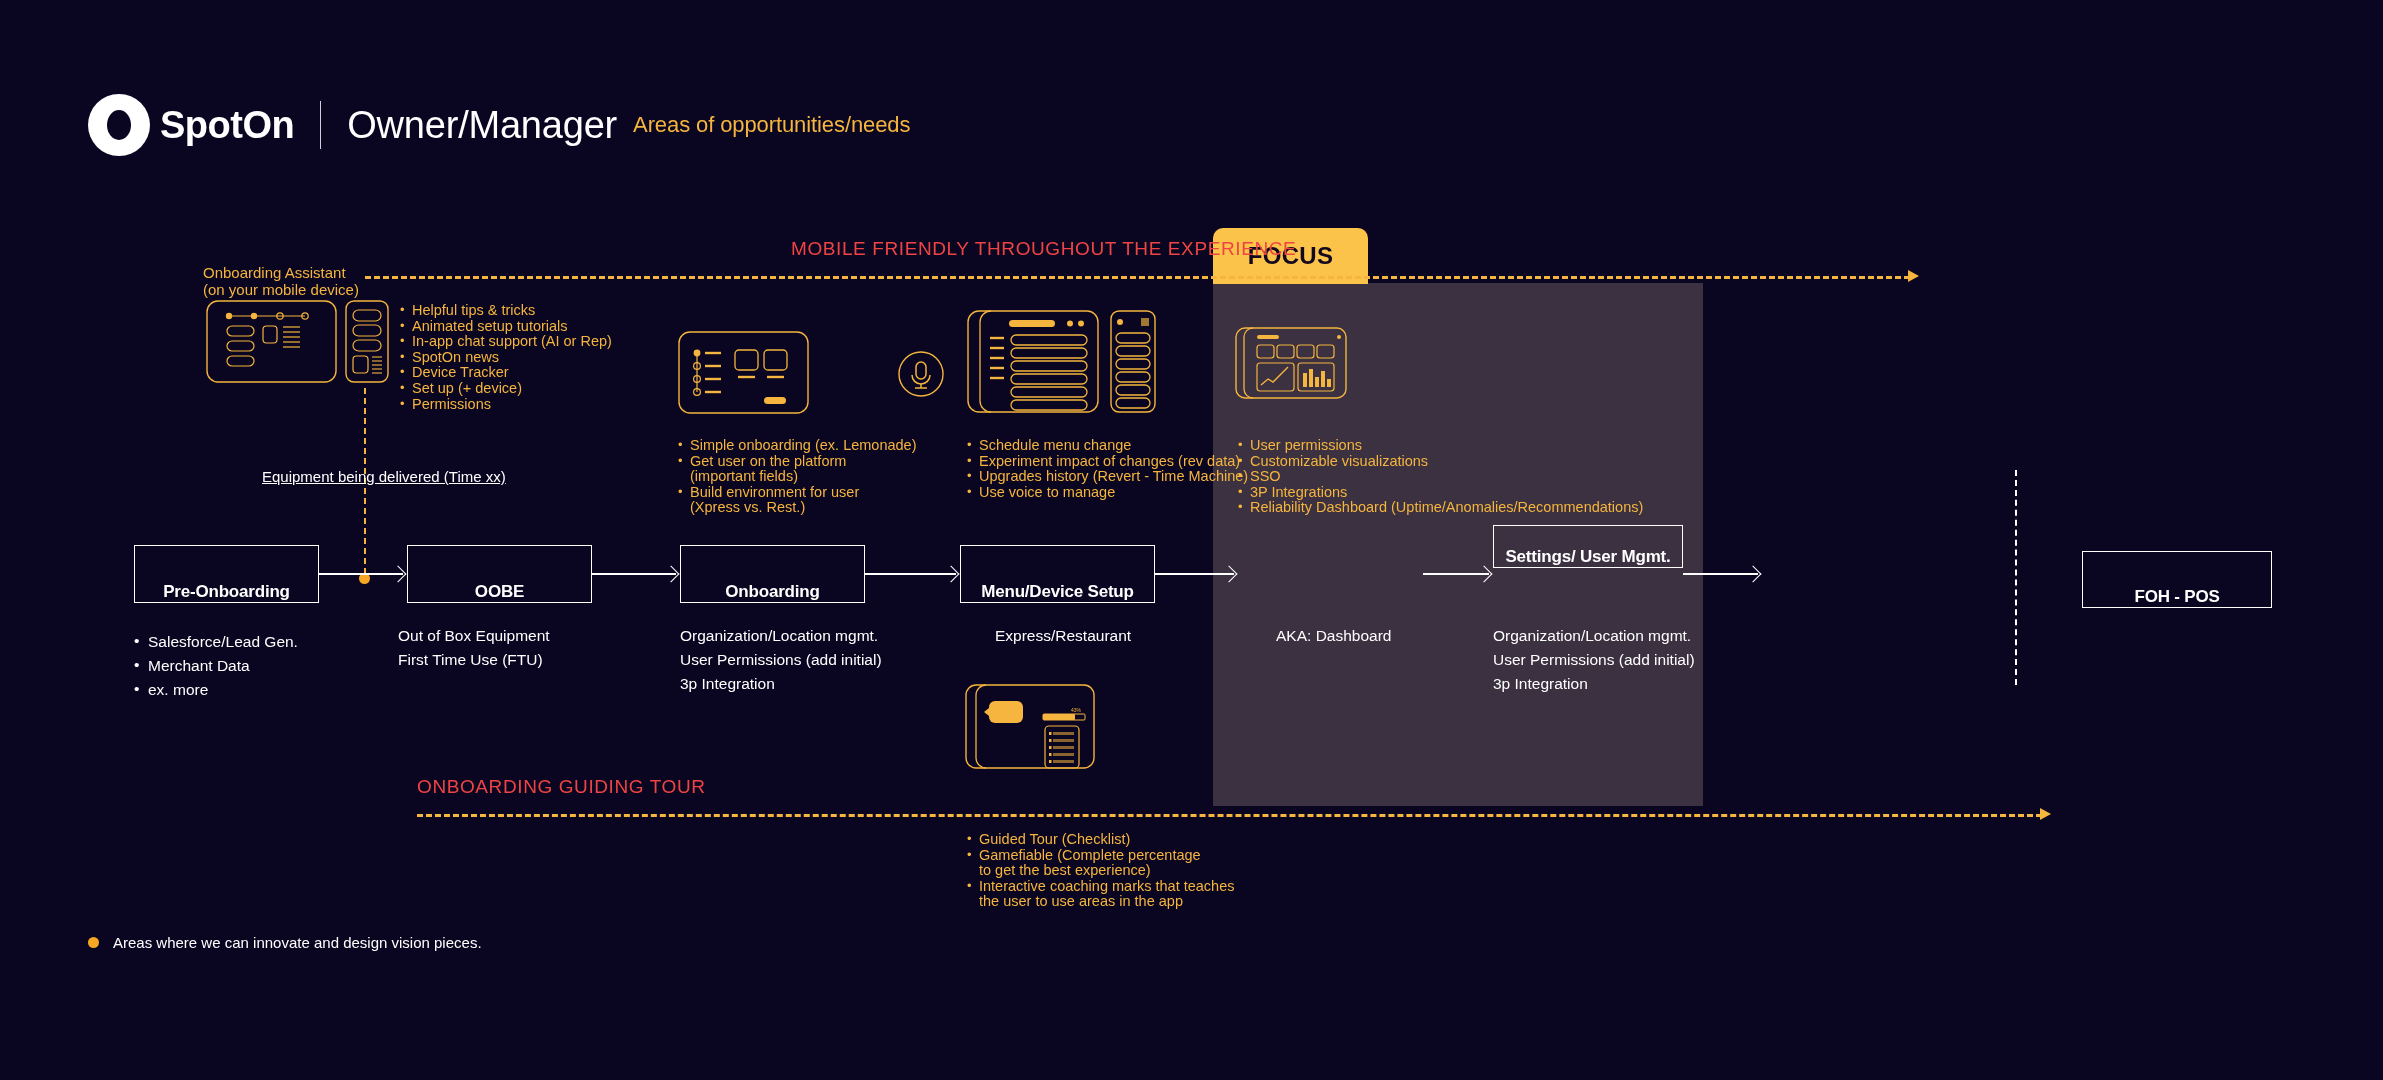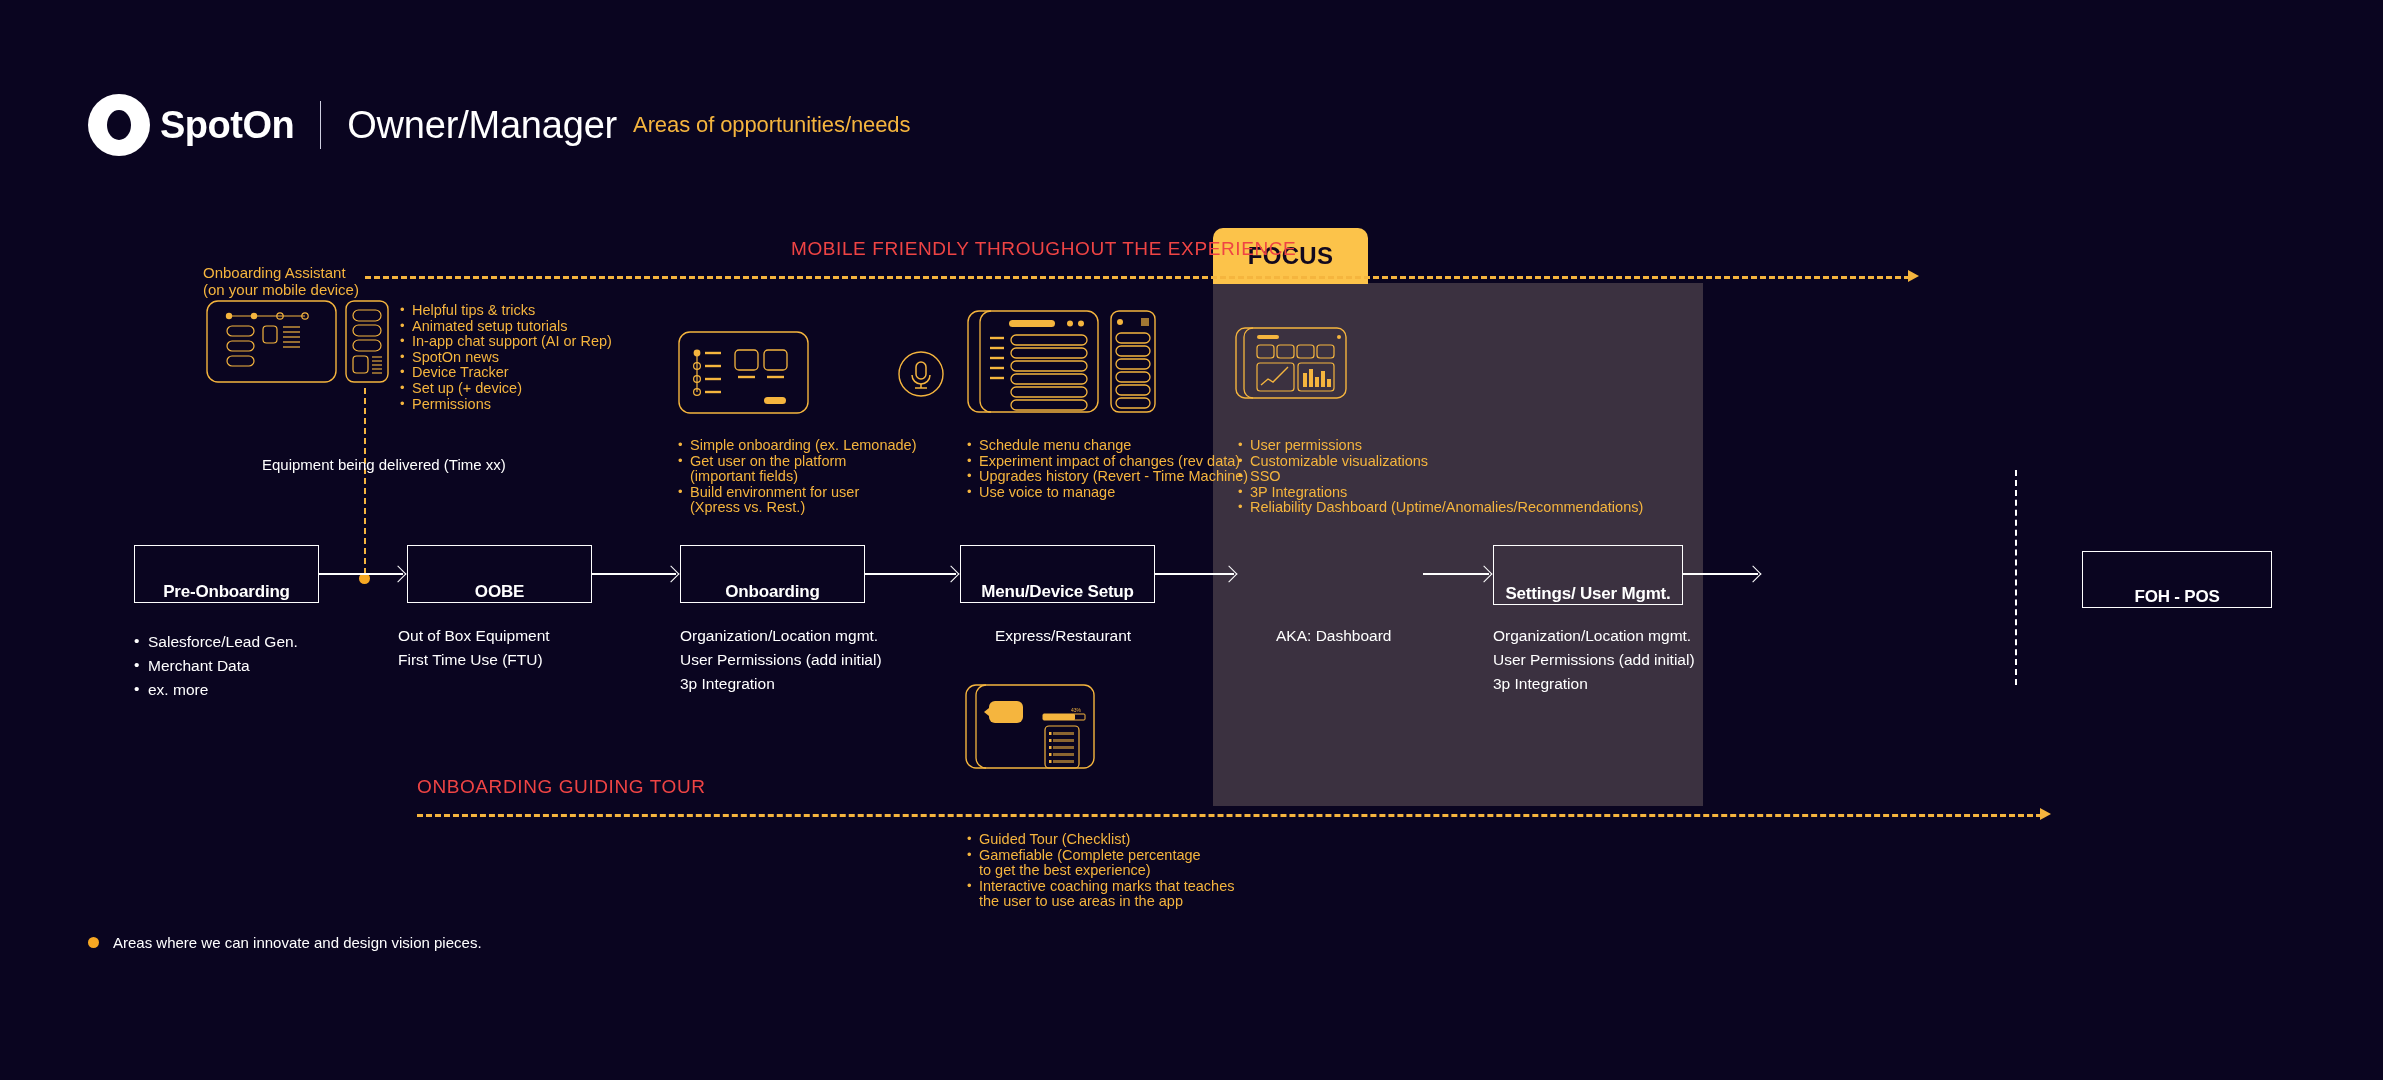--- a/index.html
+++ b/index.html
@@ -171,21 +171,21 @@
         <li>In-app chat support (AI or Rep)</li>
         <li>SpotOn news</li>
         <li>Device Tracker</li>
         <li>Set up (+ device)</li>
         <li>Permissions</li>
       </ul>
   </div>
 
   <div class="vdash-amber" style="left:364px; top:388px; height:186px;"></div>
   <div class="amber-dot" style="left:359px; top:573px;"></div>
-  <div class="equip-label" style="left:262px; top:456px;">Equipment being delivered (Time xx)</div>
+  <div class="equip-label" style="left:262px; top:468px;text-decoration:underline;">Equipment being delivered (Time xx)</div>
 
   <svg class="illus" style="left:678px; top:331px;" width="131" height="83" viewBox="0 0 131 83">
     <rect x="1" y="1" width="129" height="81" rx="11" fill="none" stroke="#f5b53e" stroke-width="1.4"></rect>
     <line x1="19" y1="22" x2="19" y2="61" stroke="#f5b53e" stroke-width="1.2"></line>
     <circle cx="19" cy="22" r="3.4" fill="#f5b53e"></circle>
     <circle cx="19" cy="35" r="3.4" fill="none" stroke="#f5b53e" stroke-width="1.2"></circle>
     <circle cx="19" cy="48" r="3.4" fill="none" stroke="#f5b53e" stroke-width="1.2"></circle>
     <circle cx="19" cy="61" r="3.4" fill="none" stroke="#f5b53e" stroke-width="1.2"></circle>
     <g stroke="#f5b53e" stroke-width="2.4">
       <line x1="27" y1="22" x2="43" y2="22"></line>
@@ -302,21 +302,21 @@
     </div>
   <div class="flow-box" style="left:407px; top:545px; width:185px; height:58px;">
     <span>OOBE</span>
     </div>
   <div class="flow-box" style="left:680px; top:545px; width:185px; height:58px;">
     <span>Onboarding</span>
     </div>
   <div class="flow-box" style="left:960px; top:545px; width:195px; height:58px;">
     <span>Menu/Device Setup</span>
     </div>
-  <div class="flow-box" style="left:1493px; top:545px; width:190px; height:60px;">
+  <div class="flow-box" style="left:1493px; top:525px; width:190px; height:43px;">
     <span>Settings/ User Mgmt.</span>
     </div>
   <div class="flow-box" style="left:2082px; top:551px; width:190px; height:57px;">
     <span>FOH - POS</span>
     </div>
 
   <div class="connector" style="left:319px; top:573px; width:84px;"></div>
   <div class="connector" style="left:592px; top:573px; width:84px;"></div>
   <div class="connector" style="left:865px; top:573px; width:91px;"></div>
   <div class="connector" style="left:1155px; top:573px; width:79px;"></div>

